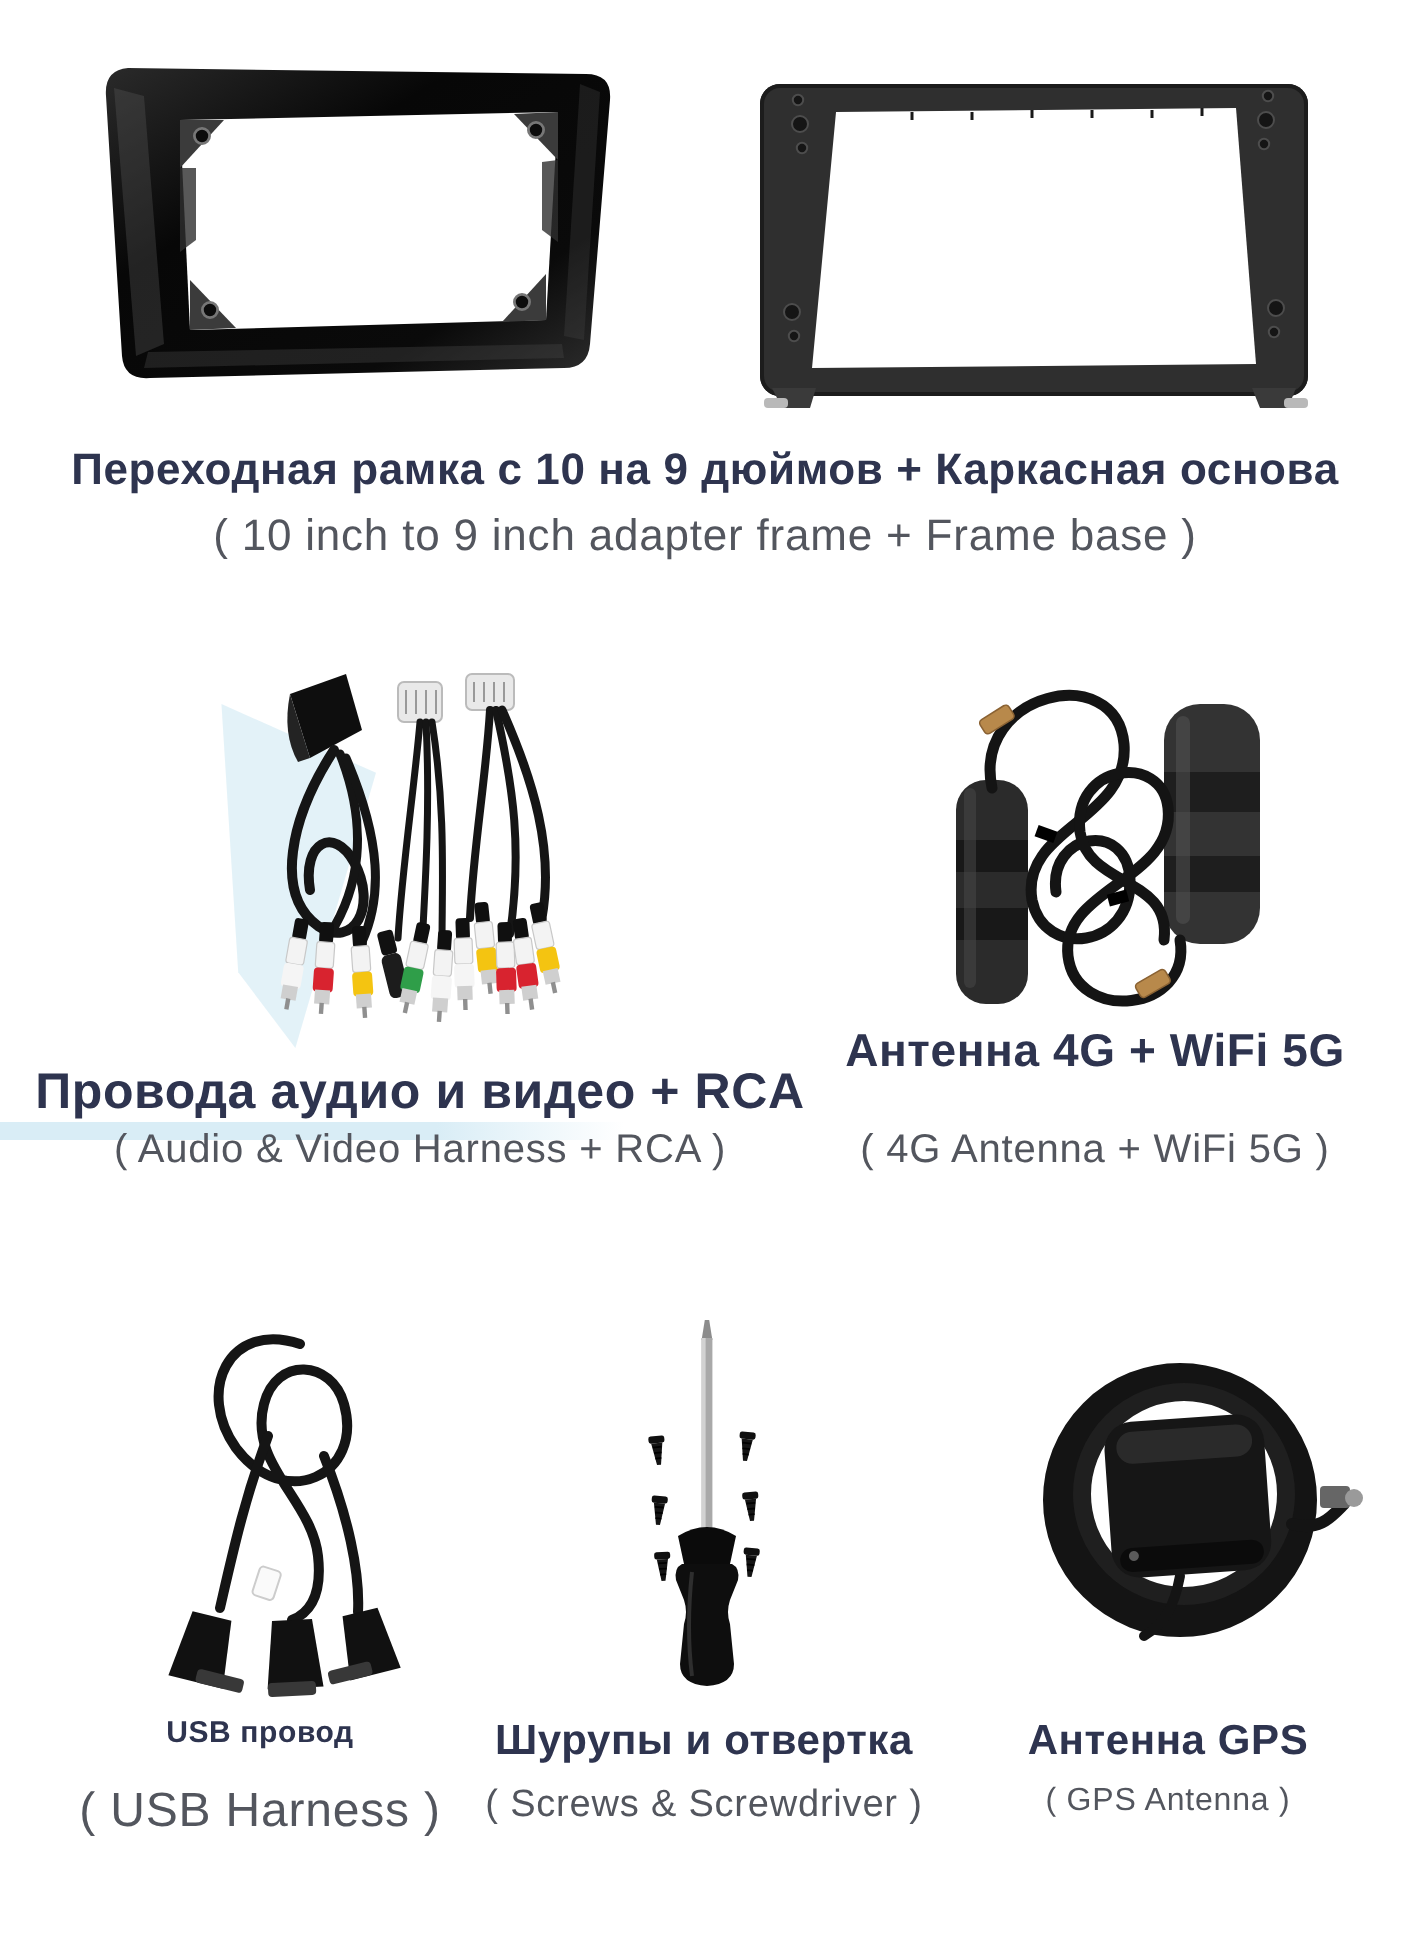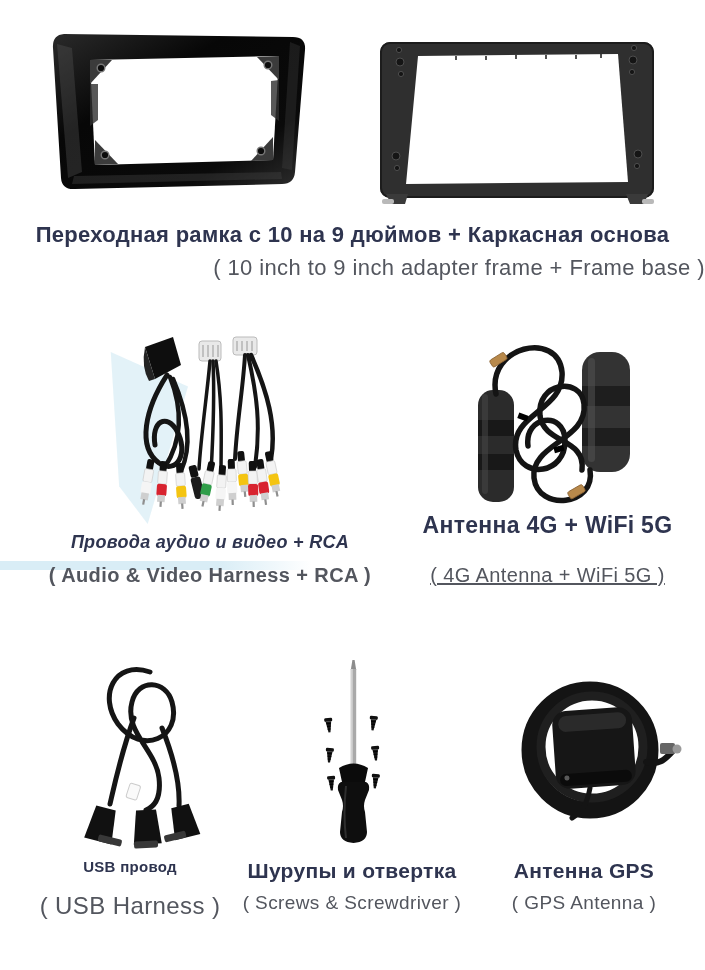--- a/index.html
+++ b/index.html
@@ -22,31 +22,31 @@
   .frame-left{left:32px;top:22px;width:292px;height:188px;}
   .frame-right{left:366px;top:34px;width:302px;height:174px;}
   .harness{left:115px;top:325px;width:200px;height:200px;}
   .ant4g{left:462px;top:328px;width:188px;height:192px;}
   .usb{left:62px;top:658px;width:170px;height:195px;}
   .sdriver{left:280px;top:656px;width:150px;height:196px;}
   .gps{left:502px;top:654px;width:182px;height:192px;}
 
   
   .cap-frames-ru{left:0;width:705px;top:221px;font-size:22px;}
-  .cap-frames-en{left:0;width:705px;top:254px;font-size:22px;text-align:right;}
-  .cap-harness-ru{left:10px;width:400px;top:531px;font-size:18px;font-style:italic;}
-  .cap-harness-en{left:10px;width:400px;top:563px;font-size:20px;font-weight:bold;}
+  .cap-frames-en{left:0;width:705px;top:254px;font-size:22px;}
+  .cap-harness-ru{left:10px;width:400px;top:531px;font-size:25px;}
+  .cap-harness-en{left:10px;width:400px;top:563px;font-size:20px;}
   .cap-ant-ru{left:400px;width:295px;top:511px;font-size:23px;}
-  .cap-ant-en{left:400px;width:295px;top:563px;font-size:20px;text-decoration:underline;}
+  .cap-ant-en{left:400px;width:295px;top:563px;font-size:20px;}
   .cap-usb-ru{left:10px;width:240px;top:858px;font-size:15px;}
   .cap-usb-en{left:10px;width:240px;top:891px;font-size:24px;}
   .cap-scr-ru{left:228px;width:248px;top:858px;font-size:21px;}
   .cap-scr-en{left:222px;width:260px;top:891px;font-size:19px;}
   .cap-gps-ru{left:470px;width:228px;top:858px;font-size:21px;}
-  .cap-gps-en{left:470px;width:228px;top:891px;font-size:19px;}
+  .cap-gps-en{left:470px;width:228px;top:891px;font-size:16px;}
 </style>
 </head>
 <body>
 
 <div class="page">
 
   <div class="swoosh"></div>
   <div class="stripe"></div>
 
   <figure class="img frame-left">

